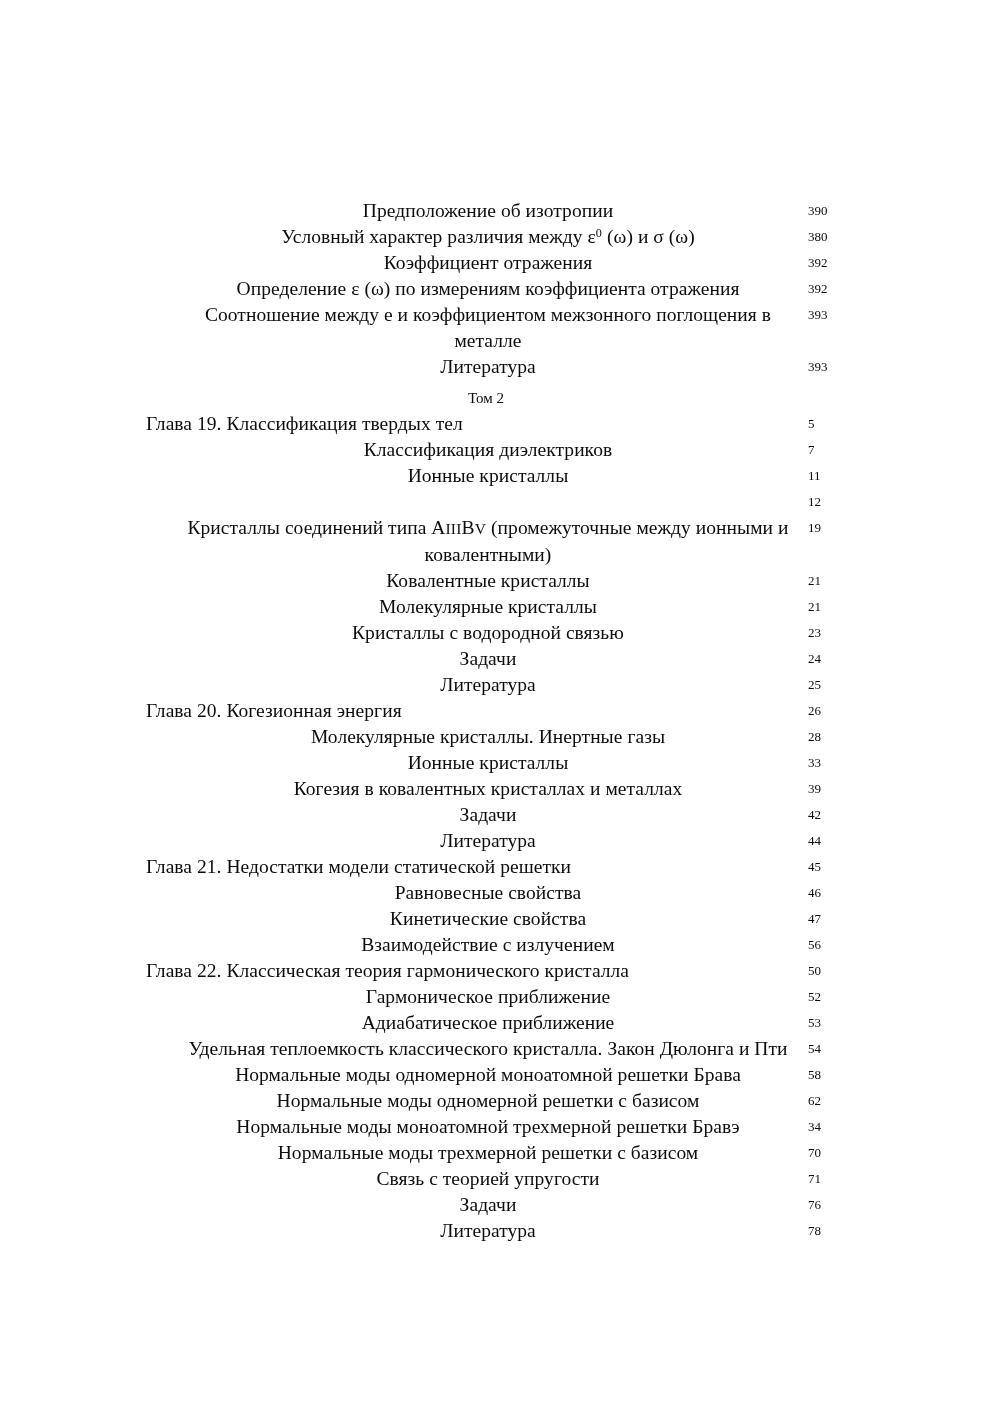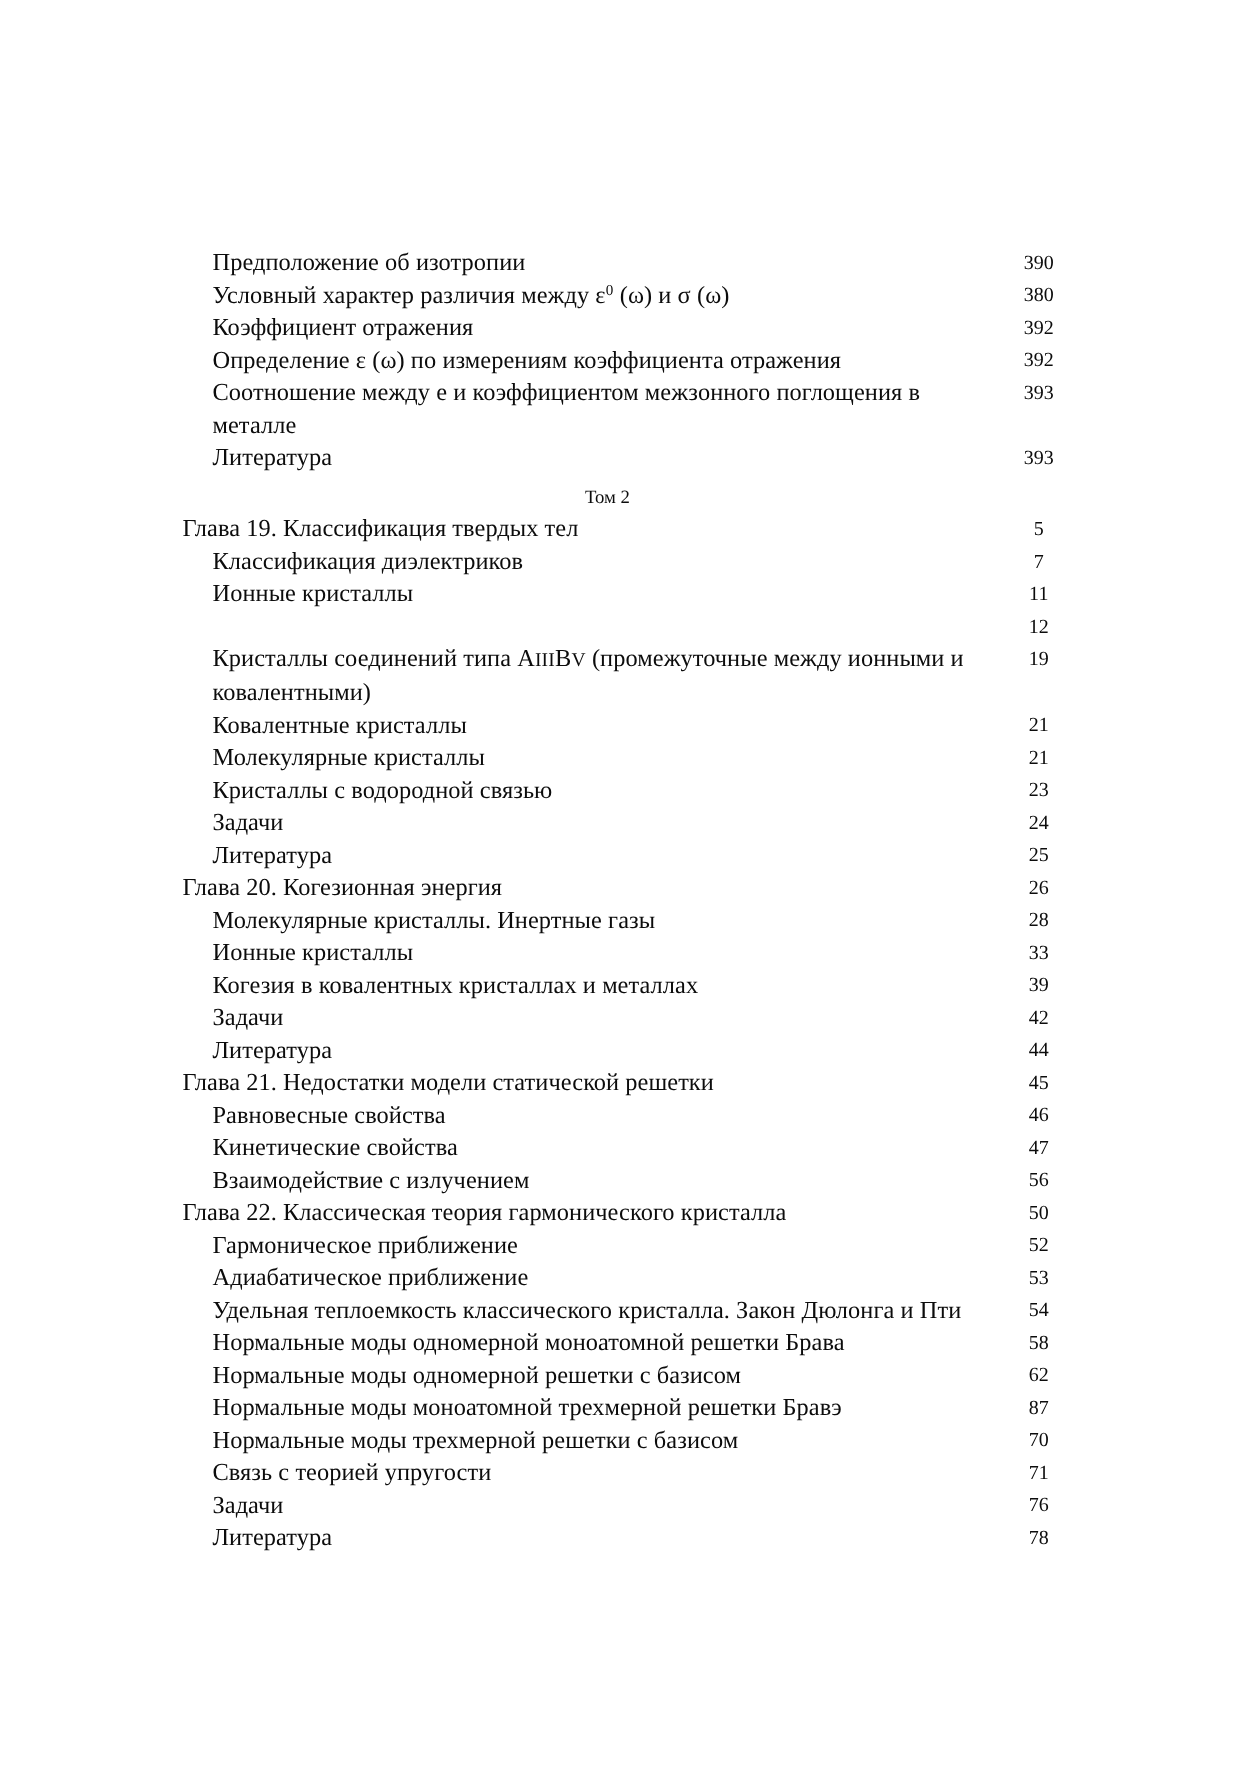--- a/index.html
+++ b/index.html
@@ -55,29 +55,30 @@
 
   
   .lvl-chapter .row-title {
     margin-left: 0;
     width: 660px;
   }
   
   .lvl-section .row-title {
     margin-left: 24px;
     width: 636px;
+    text-align: center;
   }
 
   .page-num {
     position: absolute;
     top: 0;
     left: 662px;
     width: 46px;
-    text-align: center;
-    font-size: 16px;
+    text-align: left;
+    font-size: 13px;
     line-height: 26px;
   }
 
   
   .vol-head {
     display: block;
     font-size: 15px;
     line-height: 26px;
     text-align: center;
     width: 680px;
@@ -228,21 +229,21 @@
       <div class="row lvl-section">
         <span class="row-title">Нормальные моды одномерной моноатомной решетки Брава</span>
         <span class="page-num">58</span>
       </div>
       <div class="row lvl-section">
         <span class="row-title">Нормальные моды одномерной решетки с базисом</span>
         <span class="page-num">62</span>
       </div>
       <div class="row lvl-section">
         <span class="row-title">Нормальные моды моноатомной трехмерной решетки Бравэ</span>
-        <span class="page-num">87</span>
+        <span class="page-num">34</span>
       </div>
       <div class="row lvl-section">
         <span class="row-title">Нормальные моды трехмерной решетки с базисом</span>
         <span class="page-num">70</span>
       </div>
       <div class="row lvl-section">
         <span class="row-title">Связь с теорией упругости</span>
         <span class="page-num">71</span>
       </div>
       <div class="row lvl-section">

